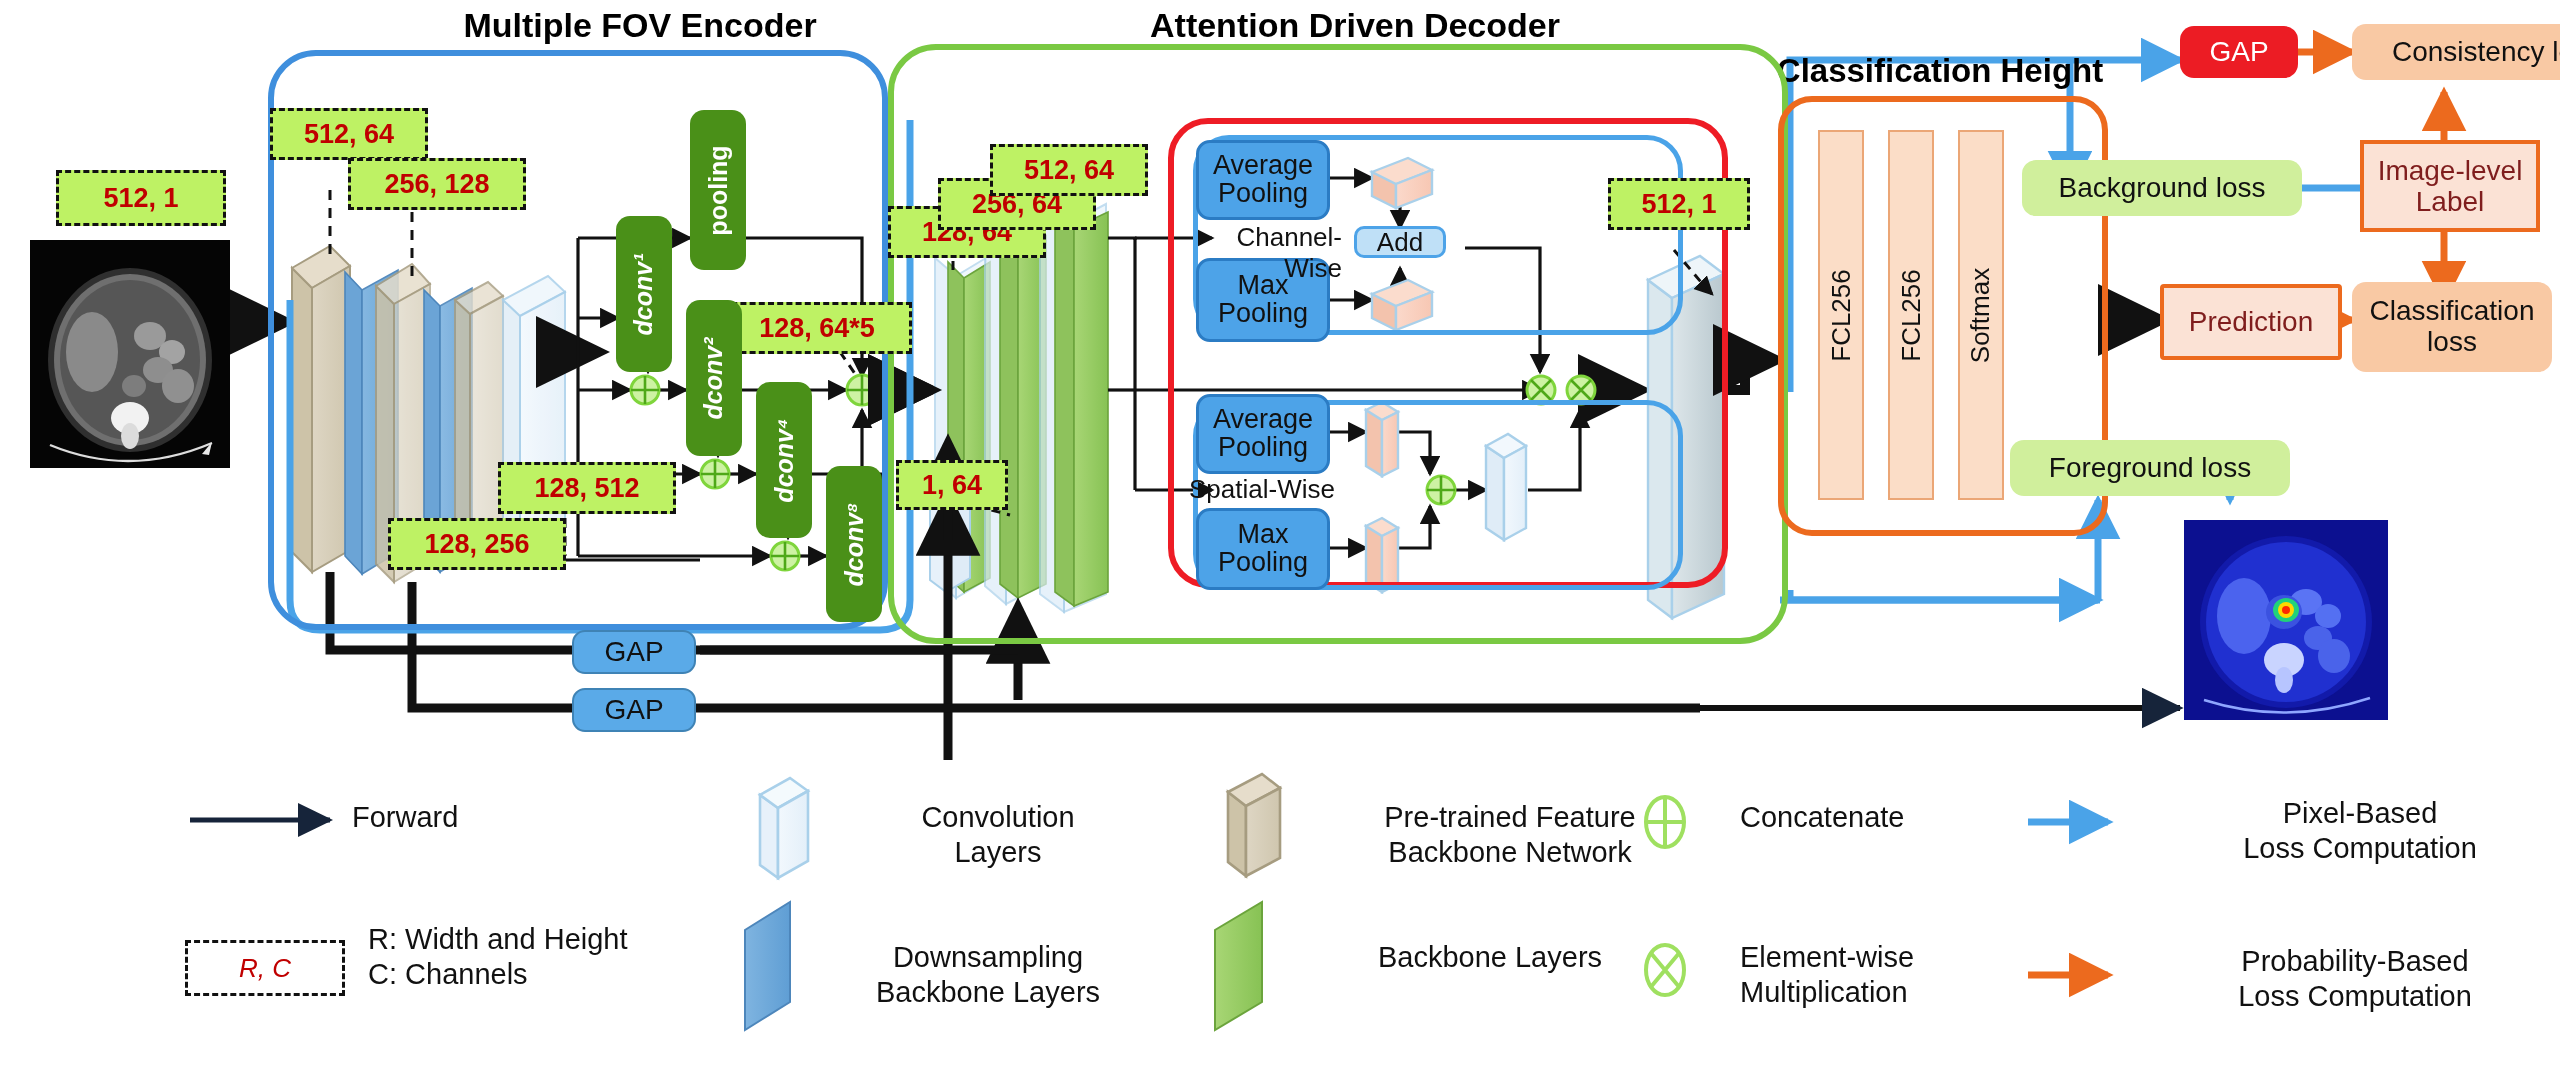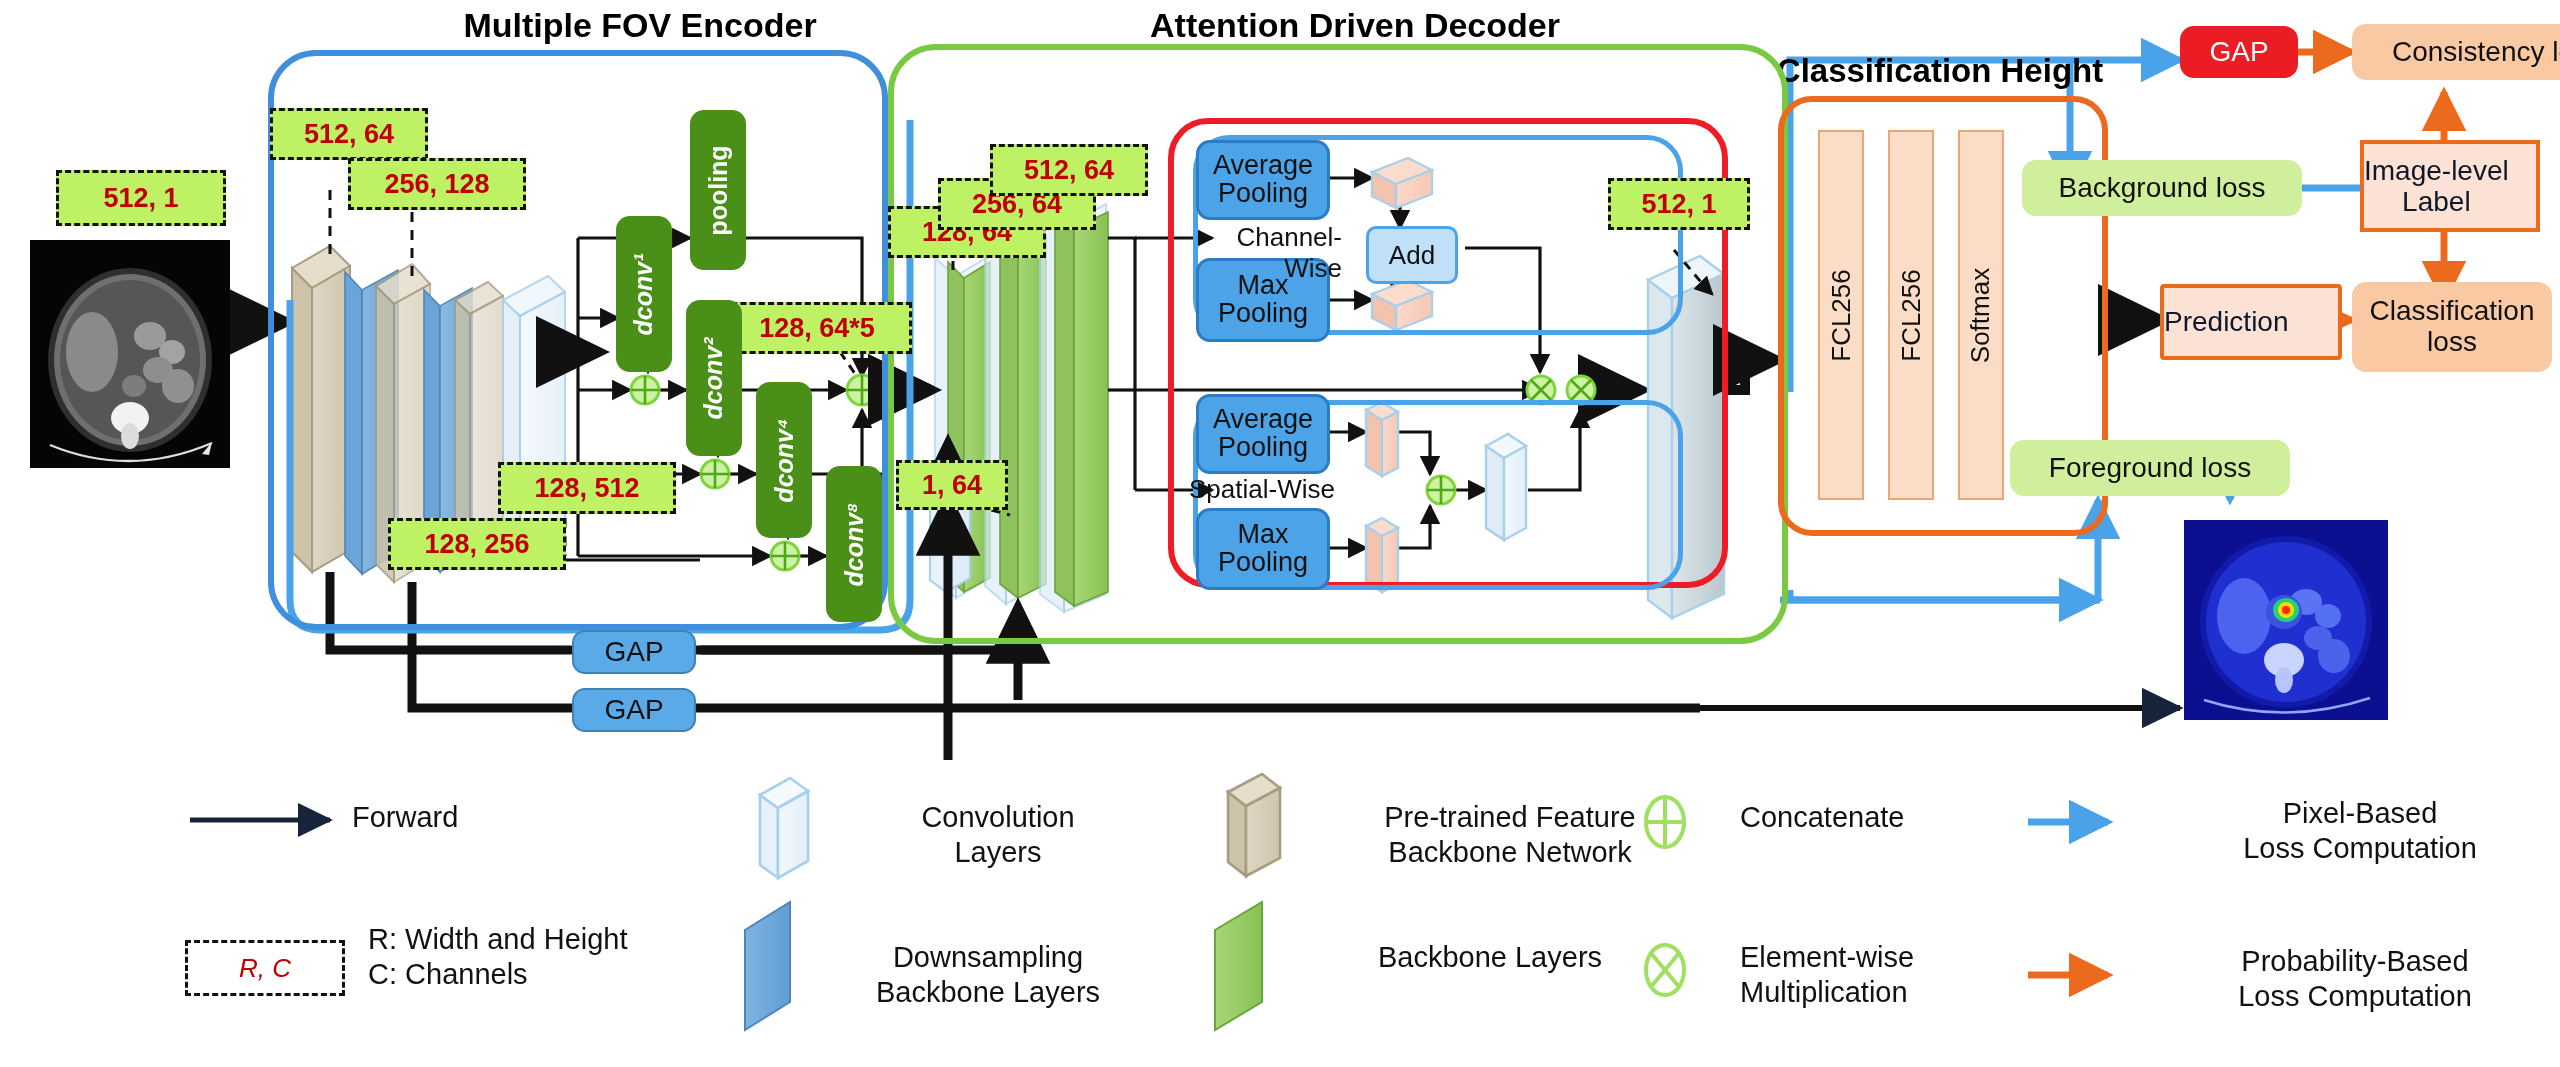--- a/index.html
+++ b/index.html
@@ -105,22 +105,22 @@
     background:#d0ef9c; border-radius: 14px; color:#111;
     display:flex; align-items:center; justify-content:center;
     font-size: 28px; text-align:center;
   }
   .loss-orange {
     background:#f9c9a4; border-radius: 14px; color:#111;
     display:flex; align-items:center; justify-content:center;
     font-size: 28px; text-align:center; line-height:1.1;
   }
   .box-orange {
-    background:#fbe2d5; border:4px solid #ec6a1e; color:#0f172a;
-    display:flex; align-items:center; 
+    background:#fbe2d5; border:4px solid #ec6a1e; color:#7f1d1d;
+    display:flex; align-items:center; justify-content:center;
     font-size: 28px; text-align:center; line-height:1.12;
   }
   .fcl {
     background:#fbddc7; border:2px solid #eba676;
     display:flex; align-items:center; justify-content:center;
   }
   .fcl span {
     transform: rotate(-90deg); white-space: nowrap;
     font-size: 26px; color:#111;
   }
@@ -547,21 +547,21 @@
   <div class="abs dim-label" style="left:896px; top:460px; width:112px; height:50px;">1, 64</div>
   <div class="abs dim-label" style="left:1608px; top:178px; width:142px; height:52px;">512, 1</div>
 
   <div class="abs blue-box" style="left:1196px; top:140px; width:134px; height:80px;">
     <div><span>Average</span><br><span>Pooling</span></div>
   </div>
   <div class="abs blue-box" style="left:1196px; top:258px; width:134px; height:84px;">
     <div><span>Max</span><br><span>Pooling</span></div>
   </div>
   <div class="abs" style="left:1182px; top:222px; width:160px; height:34px; font-size:26px; color:#111; text-align:right;">Channel-Wise</div>
-  <div class="abs blue-box light" style="left:1354px; top:226px; width:92px; height:58px;margin-left:12px;">Add</div>
+  <div class="abs blue-box light" style="left:1354px; top:226px; width:92px; height:32px;">Add</div>
 
   <div class="abs blue-box" style="left:1196px; top:394px; width:134px; height:80px;">
     <div><span>Average</span><br><span>Pooling</span></div>
   </div>
   <div class="abs blue-box" style="left:1196px; top:508px; width:134px; height:82px;">
     <div><span>Max</span><br><span>Pooling</span></div>
   </div>
   <div class="abs" style="left:1182px; top:474px; width:160px; height:34px; font-size:26px; color:#111; text-align:center;">Spatial-Wise</div>
 
   <div class="abs gap-box" style="left:572px; top:630px; width:124px; height:44px;">GAP</div>

